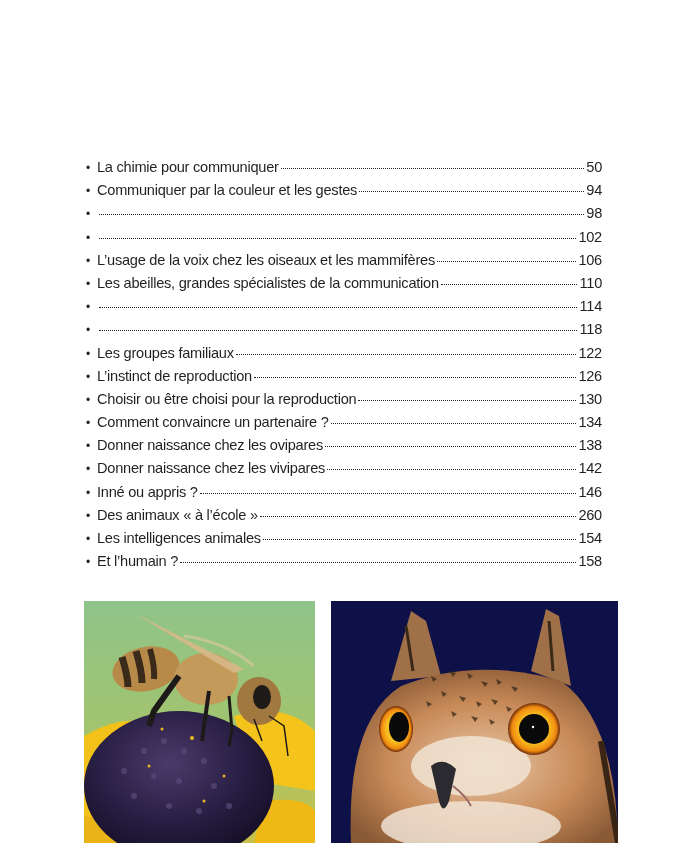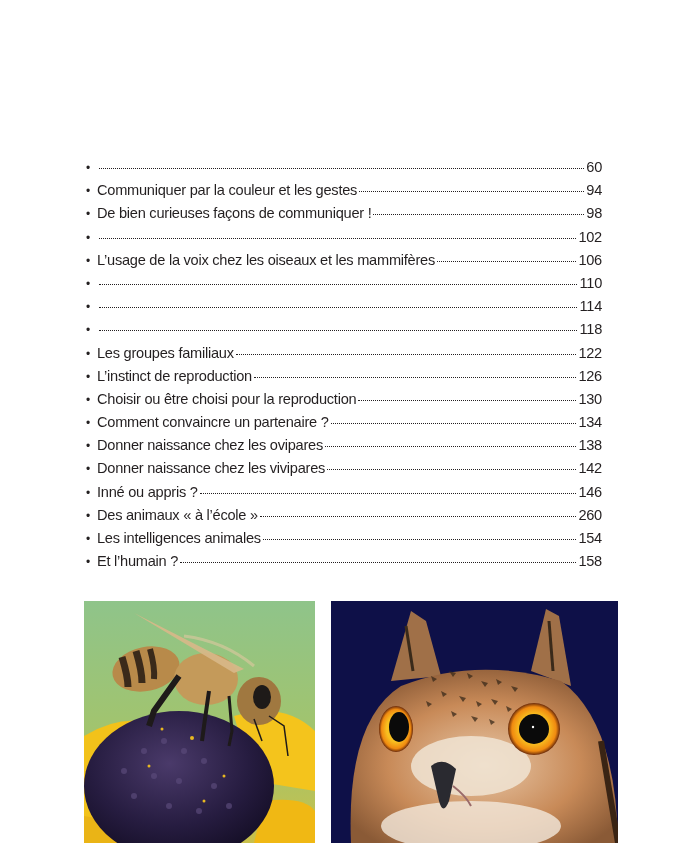--- a/index.html
+++ b/index.html
@@ -15,48 +15,49 @@
   .bee { left: 84px; width: 231px; }
   .owl { left: 331px; width: 287px; }
   .photo svg { display: block; width: 100%; height: 100%; }
 </style>
 </head>
 <body>
 
 <ul class="toc">
   <li class="toc-row">
       <span class="bullet">•</span>
-      <span class="leader"></span>
-      <span class="page">60</span>
+      <span class="title">La chimie pour communiquer</span>
+      <span class="leader"></span>
+      <span class="page">50</span>
     </li>
   <li class="toc-row">
       <span class="bullet">•</span>
       <span class="title">Communiquer par la couleur et les gestes</span>
       <span class="leader"></span>
       <span class="page">94</span>
     </li>
   <li class="toc-row">
       <span class="bullet">•</span>
-      <span class="title">De bien curieuses façons de communiquer !</span>
       <span class="leader"></span>
       <span class="page">98</span>
     </li>
   <li class="toc-row">
       <span class="bullet">•</span>
       <span class="leader"></span>
       <span class="page">102</span>
     </li>
   <li class="toc-row">
       <span class="bullet">•</span>
       <span class="title">L’usage de la voix chez les oiseaux et les mammifères</span>
       <span class="leader"></span>
       <span class="page">106</span>
     </li>
   <li class="toc-row">
       <span class="bullet">•</span>
+      <span class="title">Les abeilles, grandes spécialistes de la communication</span>
       <span class="leader"></span>
       <span class="page">110</span>
     </li>
   <li class="toc-row">
       <span class="bullet">•</span>
       <span class="leader"></span>
       <span class="page">114</span>
     </li>
   <li class="toc-row">
       <span class="bullet">•</span>

